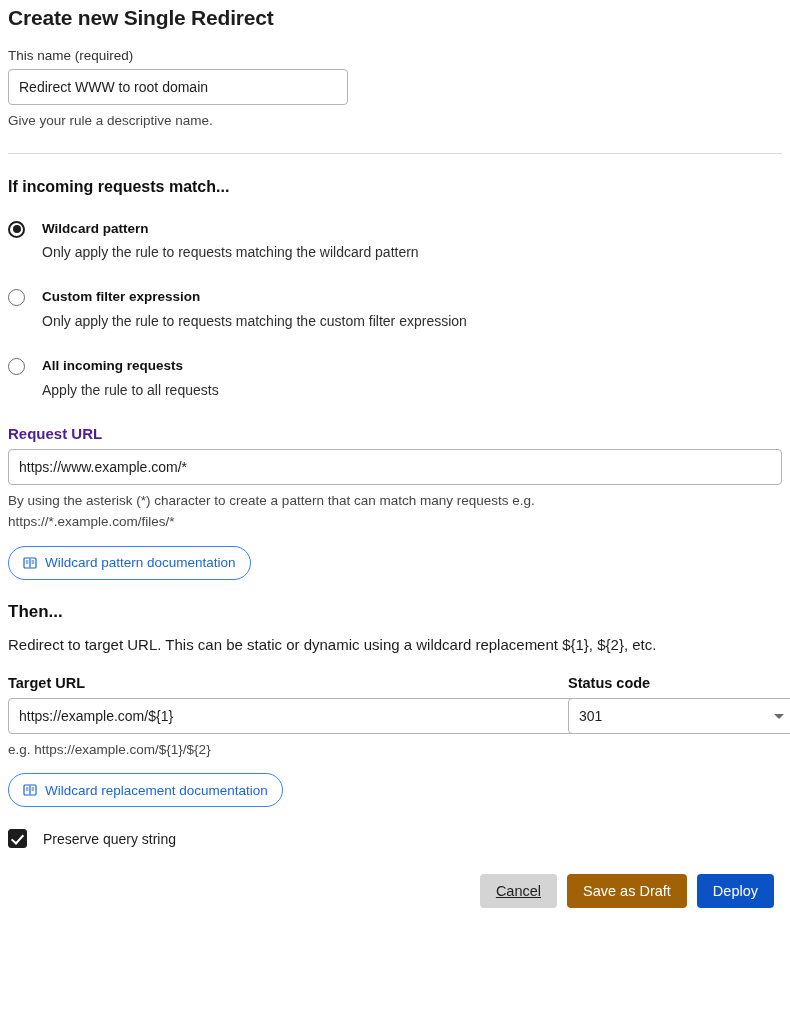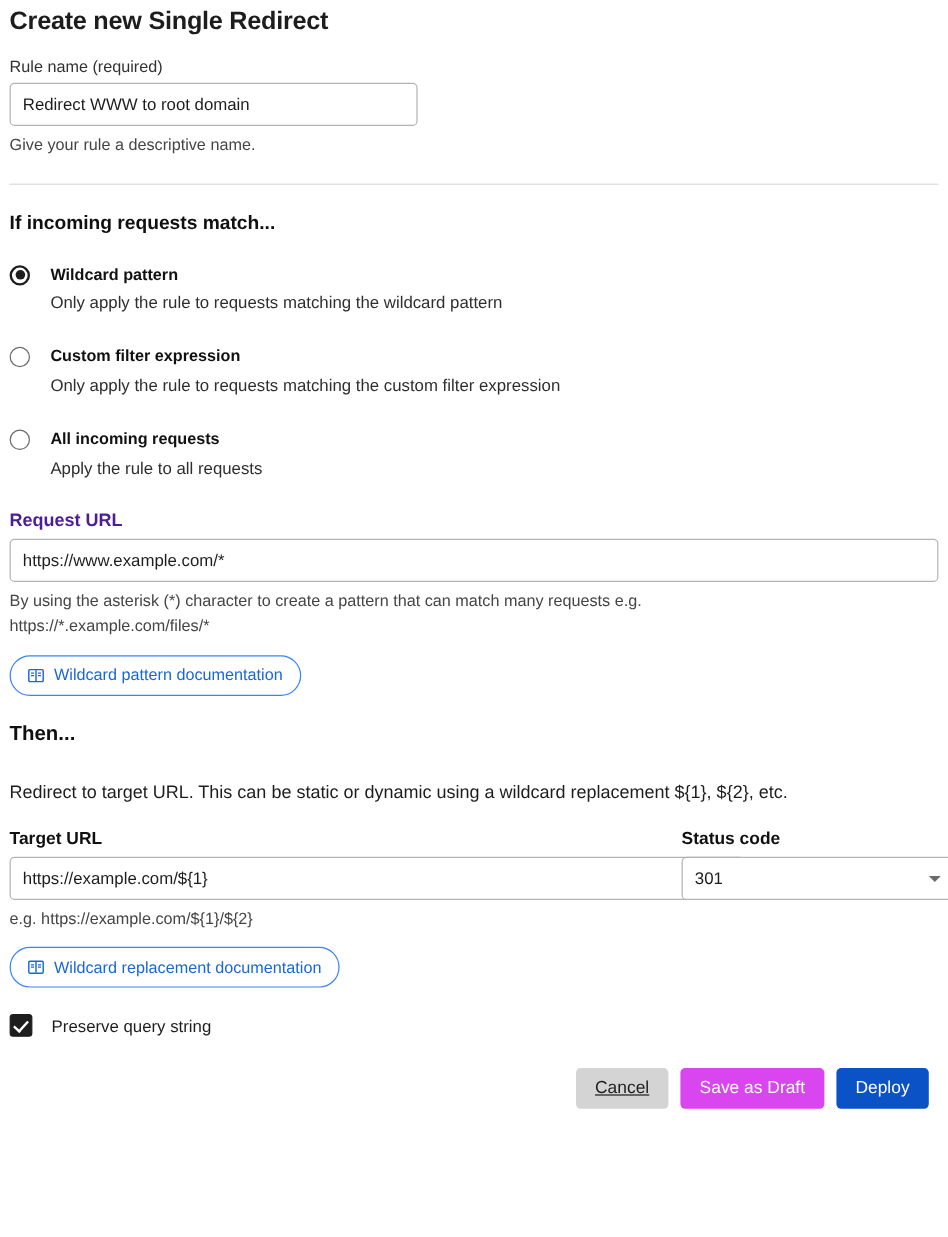--- a/index.html
+++ b/index.html
@@ -132,21 +132,21 @@
   .doc-pill svg { display: block; }
   .then-title {
     font-size: 17px;
     font-weight: bold;
     color: #101010;
     margin-top: 22px;
   }
   .then-desc {
     font-size: 15px;
     color: #1d1d1d;
-    margin-top: 30px;
+    margin-top: 14px;
   }
   .two-col {
     display: flex;
     gap: 14px;
     margin-top: 22px;
   }
   .col-left { width: 546px; }
   .col-right { width: 228px; }
   .col-label {
     font-size: 14.5px;
@@ -220,36 +220,36 @@
     font-size: 14.5px;
     padding: 0 16px;
     cursor: pointer;
   }
   .btn-cancel {
     background: #d4d4d4;
     color: #1d1d1d;
     text-decoration: underline;
   }
   .btn-draft {
-    background: #d946ef;
+    background: #a16207;
     color: #fff;
   }
   .btn-deploy {
     background: #0b52c7;
     color: #fff;
   }
 </style>
 </head>
 <body>
 
 <div class="page">
 
   <h1 class="page-title">Create new Single Redirect</h1>
 
-  <div class="field-label">Rule name (required)</div>
+  <div class="field-label">This name (required)</div>
   <input class="text-input rule-name" type="text" value="Redirect WWW to root domain" style="">
   <div class="helper">Give your rule a descriptive name.</div>
 
   <hr class="divider">
 
   <div class="section-title">If incoming requests match...</div>
 
   <div class="radio-group">
 
     <div class="radio-row">

